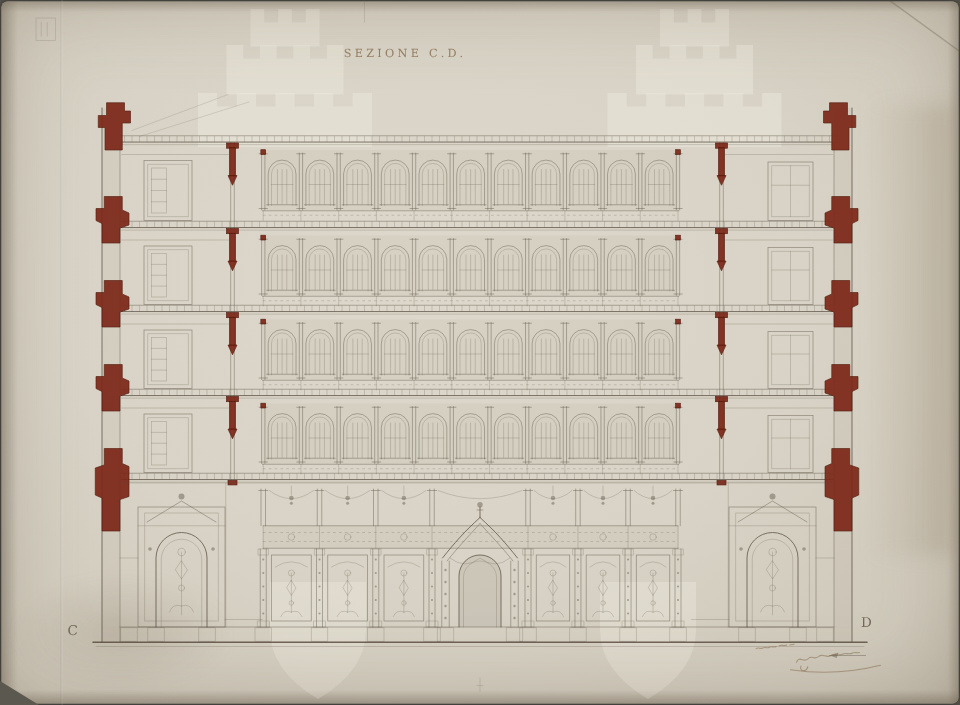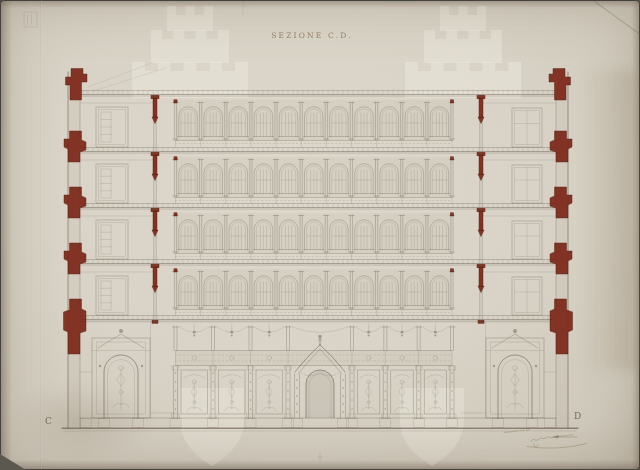--- a/index.html
+++ b/index.html
@@ -28,21 +28,21 @@
   .crease-l{position:absolute;left:40px;top:0;width:2px;height:470px;
     background:linear-gradient(to right, rgba(0,0,0,.05), rgba(255,255,255,.12));}
   .crease-tr{position:absolute;left:588px;top:-4px;width:72px;height:1px;
     background:rgba(90,80,65,.30);transform:rotate(36deg);transform-origin:left top;}
   .vignette{position:absolute;left:1px;top:1px;width:638px;height:468px;border-radius:4px;pointer-events:none;
     box-shadow:inset 0 0 55px rgba(115,100,80,.30), inset 0 0 9px rgba(100,88,70,.22);}
   .notch{position:absolute;left:0;bottom:0;width:26px;height:16px;background:var(--bg,#5b5850);
     clip-path:polygon(0 0,0 100%,100% 100%);}
   .title{
     position:absolute;left:0;top:31px;width:540px;text-align:center;
-    font-size:7.5px;letter-spacing:2.2px;color:var(--title-ink,#8d7457);opacity:.88;margin-left:42px;
+    font-size:7.5px;letter-spacing:2.2px;color:var(--title-ink,#8d7457);opacity:.88;
   }
   .corner-letter{position:absolute;font-size:9px;color:#5f5244;opacity:.8;}
   #markC{left:45px;top:416px;}
   #markD{left:574px;top:411px;}
   #dsvg{position:absolute;left:0;top:0;}
   
   .ink {fill:none;stroke:var(--ink,#5d5446);stroke-width:.65;opacity:.8;stroke-linecap:round;}
   .inkB{fill:none;stroke:#55493c;stroke-width:1;opacity:.82;stroke-linecap:round;}
   .in2 {fill:none;stroke:var(--ink,#5d5446);stroke-width:.5;opacity:.55;stroke-linecap:round;}
   .fnt {fill:none;stroke:var(--ink,#5d5446);stroke-width:.45;opacity:.33;stroke-linecap:round;}

